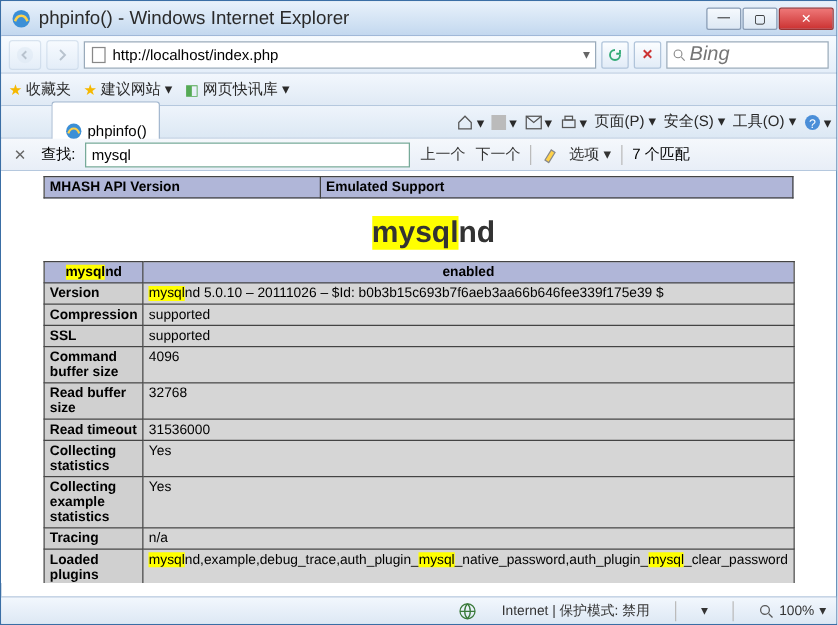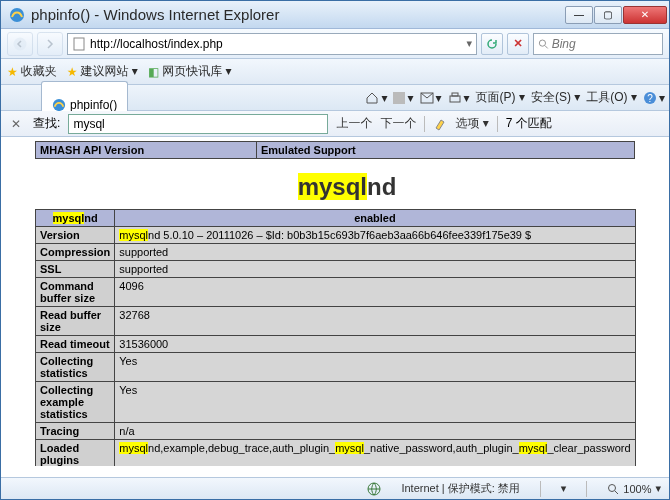--- a/index.html
+++ b/index.html
@@ -11,21 +11,21 @@
 .winbtns { display: flex; gap: 1px; }
 .winbtn { width: 28px; height: 18px; border: 1px solid #8a9db5; background: linear-gradient(#f5f9fd,#dde8f4); border-radius: 2px; display: flex; align-items: center; justify-content: center; font-size: 10px; cursor: pointer; }
 .winbtn.close { width: 44px; background: linear-gradient(#e77,#c33); color: #fff; border-color: #933; }
 .navrow { height: 30px; background: linear-gradient(#f7fbff,#e4eef9); border-bottom: 1px solid #b5c8de; display: flex; align-items: center; padding: 0 6px; gap: 4px; }
 .navbtn { width: 26px; height: 24px; border: 1px solid #b0c4da; border-radius: 3px; background: linear-gradient(#fbfdff,#e2ecf7); display: flex; align-items: center; justify-content: center; cursor: pointer; }
 .navbtn.disabled { opacity: .4; }
 .addrbar { flex: 1; height: 22px; border: 1px solid #9ab; background: #fff; display: flex; align-items: center; padding: 0 4px; gap: 4px; }
 .addrbar input { border: none; outline: none; flex: 1; font-size: 12px; }
 .smbtn { width: 22px; height: 22px; border: 1px solid #b0c4da; background: linear-gradient(#fbfdff,#e2ecf7); display: flex; align-items: center; justify-content: center; cursor: pointer; border-radius: 2px; }
 .searchbox { width: 130px; height: 22px; border: 1px solid #9ab; background: #fff; display: flex; align-items: center; padding: 0 4px; gap: 3px; }
-.searchbox input { border: none; outline: none; width: 100%; font-style: italic; color: #0369a1; font-size: 12px; }
+.searchbox input { border: none; outline: none; width: 100%; font-style: italic; color: #0369a1; font-size: 16px; }
 .favbar { height: 26px; background: linear-gradient(#f2f7fd,#e0eaf5); border-bottom: 1px solid #b5c8de; display: flex; align-items: center; padding: 0 6px; gap: 10px; font-size: 12px; }
 .favitem { display: flex; align-items: center; gap: 3px; cursor: pointer; color: #2a2a2a; }
 .tabrow { height: 26px; background: linear-gradient(#eef4fb,#dce8f4); border-bottom: 1px solid #b5c8de; display: flex; align-items: center; padding: 0 4px; }
 .tab { height: 22px; padding: 16px 10px; border: 1px solid #a5b9d0; border-bottom: none; background: #fff; display: flex; gap: 4px; font-size: 12px; border-radius: 3px 3px 0 0; cursor: pointer; margin-left: 36px; }
 .toolrow { margin-left: auto; display: flex; gap: 6px; align-items: center; font-size: 12px; }
 .toolitem { display: flex; align-items: center; gap: 2px; cursor: pointer; color: #2a2a2a; }
 .findbar { height: 26px; background: linear-gradient(#f5f8fc,#e8eef7); border-bottom: 1px solid #b5c8de; display: flex; align-items: center; padding: 0 6px; gap: 8px; font-size: 12px; }
 .findbar .closex { cursor: pointer; color: #666; padding: 0 4px; }
 .findinput { width: 260px; height: 20px; border: 1px solid #7a9; padding: 0 4px; outline: none; font-size: 12px; }
 .findlink { color: #333; cursor: pointer; }

